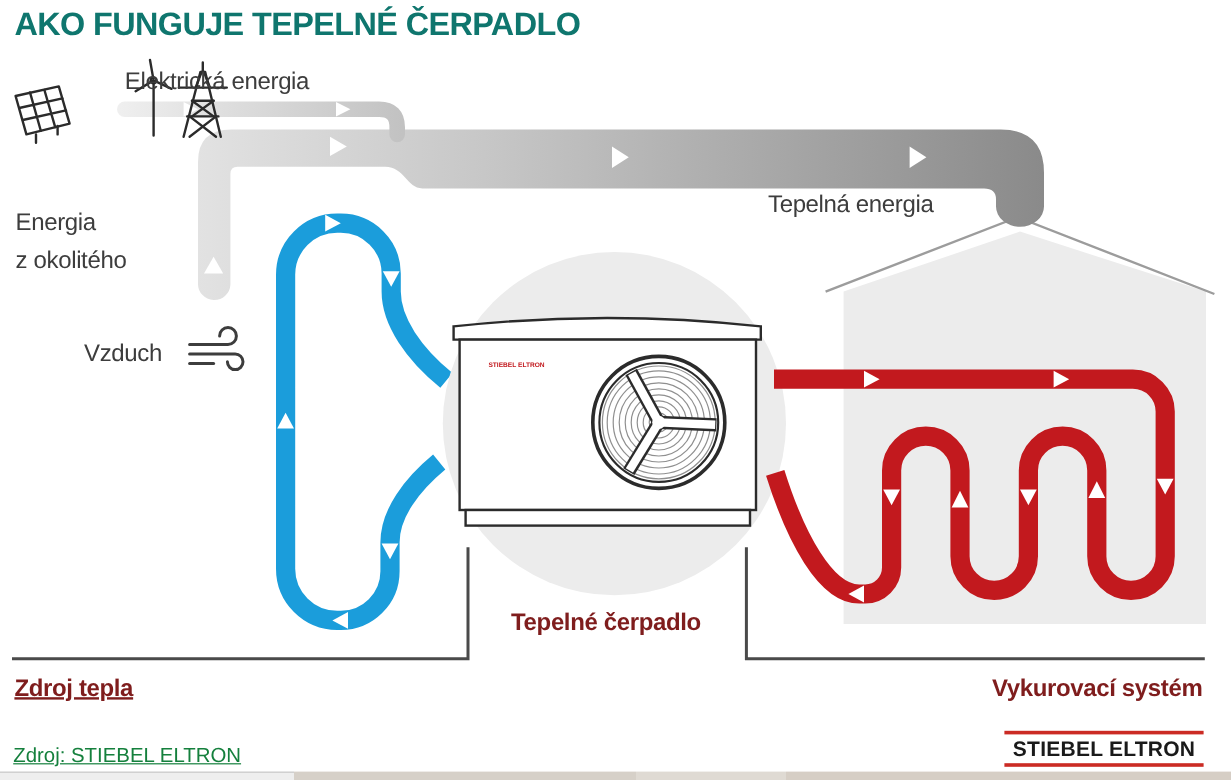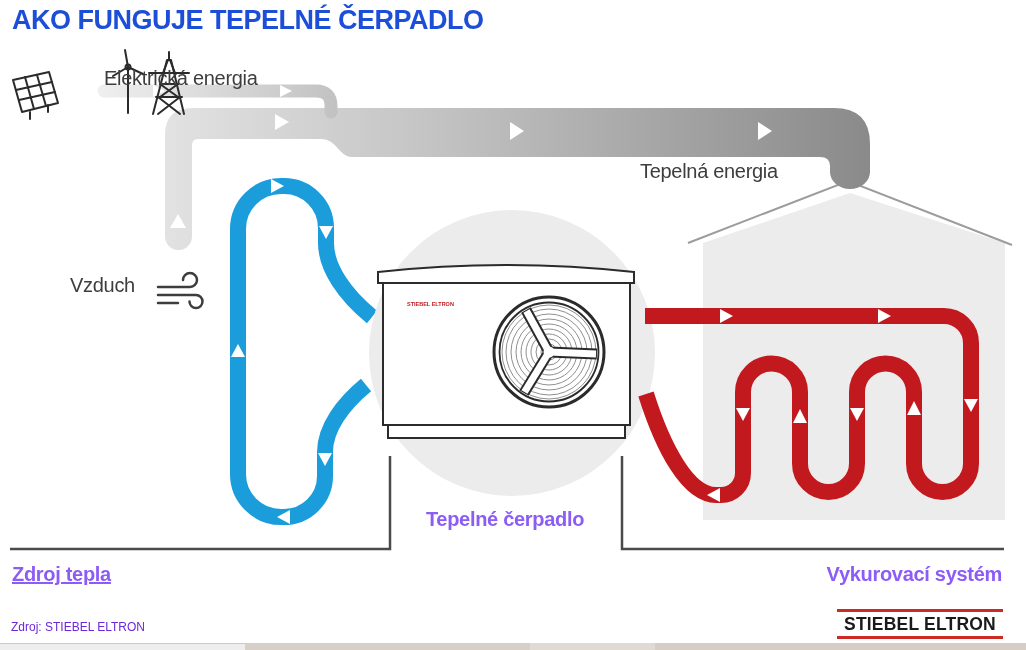--- a/index.html
+++ b/index.html
@@ -3,33 +3,33 @@
 <meta charset="utf-8">
 <style>
   html,body { margin:0; padding:0; background:#ffffff; }
   #stage {
     position:relative; width:1026px; height:650px; overflow:hidden;
     background:#ffffff; font-family:"Liberation Sans", sans-serif;
   }
   #diagram { position:absolute; left:0; top:0; }
   .txt { position:absolute; white-space:pre; }
   .title {
-    left:12px; top:5px; font-size:27px; font-weight:700; color:#1d4ed8;
+    left:12px; top:5px; font-size:27px; font-weight:700; color:#0f766e;
     letter-spacing:-0.5px;
   }
   .lbl { font-size:20px; color:#3d3d3d; letter-spacing:-0.3px; }
-  .lbl-electric { left:104px; top:57px;margin-top:10px; }
+  .lbl-electric { left:104px; top:57px; }
   .lbl-ambient  { left:13px; top:171px; line-height:31px; }
-  .lbl-air      { left:70px; top:274px; }
+  .lbl-air      { left:70px; top:284px; }
   .lbl-heat     { left:640px; top:160px; width:180px; }
-  .lbl-muted { font-size:20px; font-weight:700; color:#8b5cf6; letter-spacing:-0.3px; }
+  .lbl-muted { font-size:20px; font-weight:700; color:#7f1d1d; letter-spacing:-0.3px; }
   .lbl-pump   { left:420px; top:508px; width:170px; text-align:center; }
   .lbl-source { left:12px; top:563px;text-decoration:underline; }
   .lbl-system { right:24px; top:563px; text-align:left; }
-  .credit { left:11px; top:620px; font-size:12px; color:#6d28d9; }
+  .credit { left:11px; top:620px; font-size:17px; color:#15803d;text-decoration:underline; }
   .brand-logo {
     position:absolute; left:837px; top:609px; width:166px;
     border-top:3px solid #cb2b24; border-bottom:3px solid #cb2b24;
     padding:2px 0 1px 0; text-align:center;
     font-size:17.5px; font-weight:700; color:#1a1a1a; letter-spacing:0.2px;
   }
   .strip { position:absolute; top:643px; height:7px; }
   .strip-1 { left:0; width:245px; background:#eeeeee; border-top:1px solid #c9c9c9; }
   .strip-2 { left:245px; width:285px; background:#d6d0c8; }
   .strip-3 { left:530px; width:125px; background:#dfdad3; }
@@ -165,21 +165,21 @@
       <path d="M158,287 h32 a7,7 0 1 0 -7,-7"></path>
       <path d="M158,295 h38 a6.5,6.5 0 1 1 -6.5,6.5"></path>
       <path d="M158,303 h20"></path>
     </g>
   </svg>
 
   <div class="txt title">AKO FUNGUJE TEPELNÉ ČERPADLO</div>
 
   <div class="txt lbl lbl-electric">Elektrická energia</div>
 
-  <div class="txt lbl lbl-ambient"></div>
+  <div class="txt lbl lbl-ambient"><div>Energia</div><div>z okolitého</div></div>
 
   <div class="txt lbl lbl-air">Vzduch</div>
 
   <div class="txt lbl lbl-heat">Tepelná energia</div>
 
   <div class="txt lbl-muted lbl-pump">Tepelné čerpadlo</div>
 
   <div class="txt lbl-muted lbl-source">Zdroj tepla</div>
 
   <div class="txt lbl-muted lbl-system">Vykurovací systém</div>

